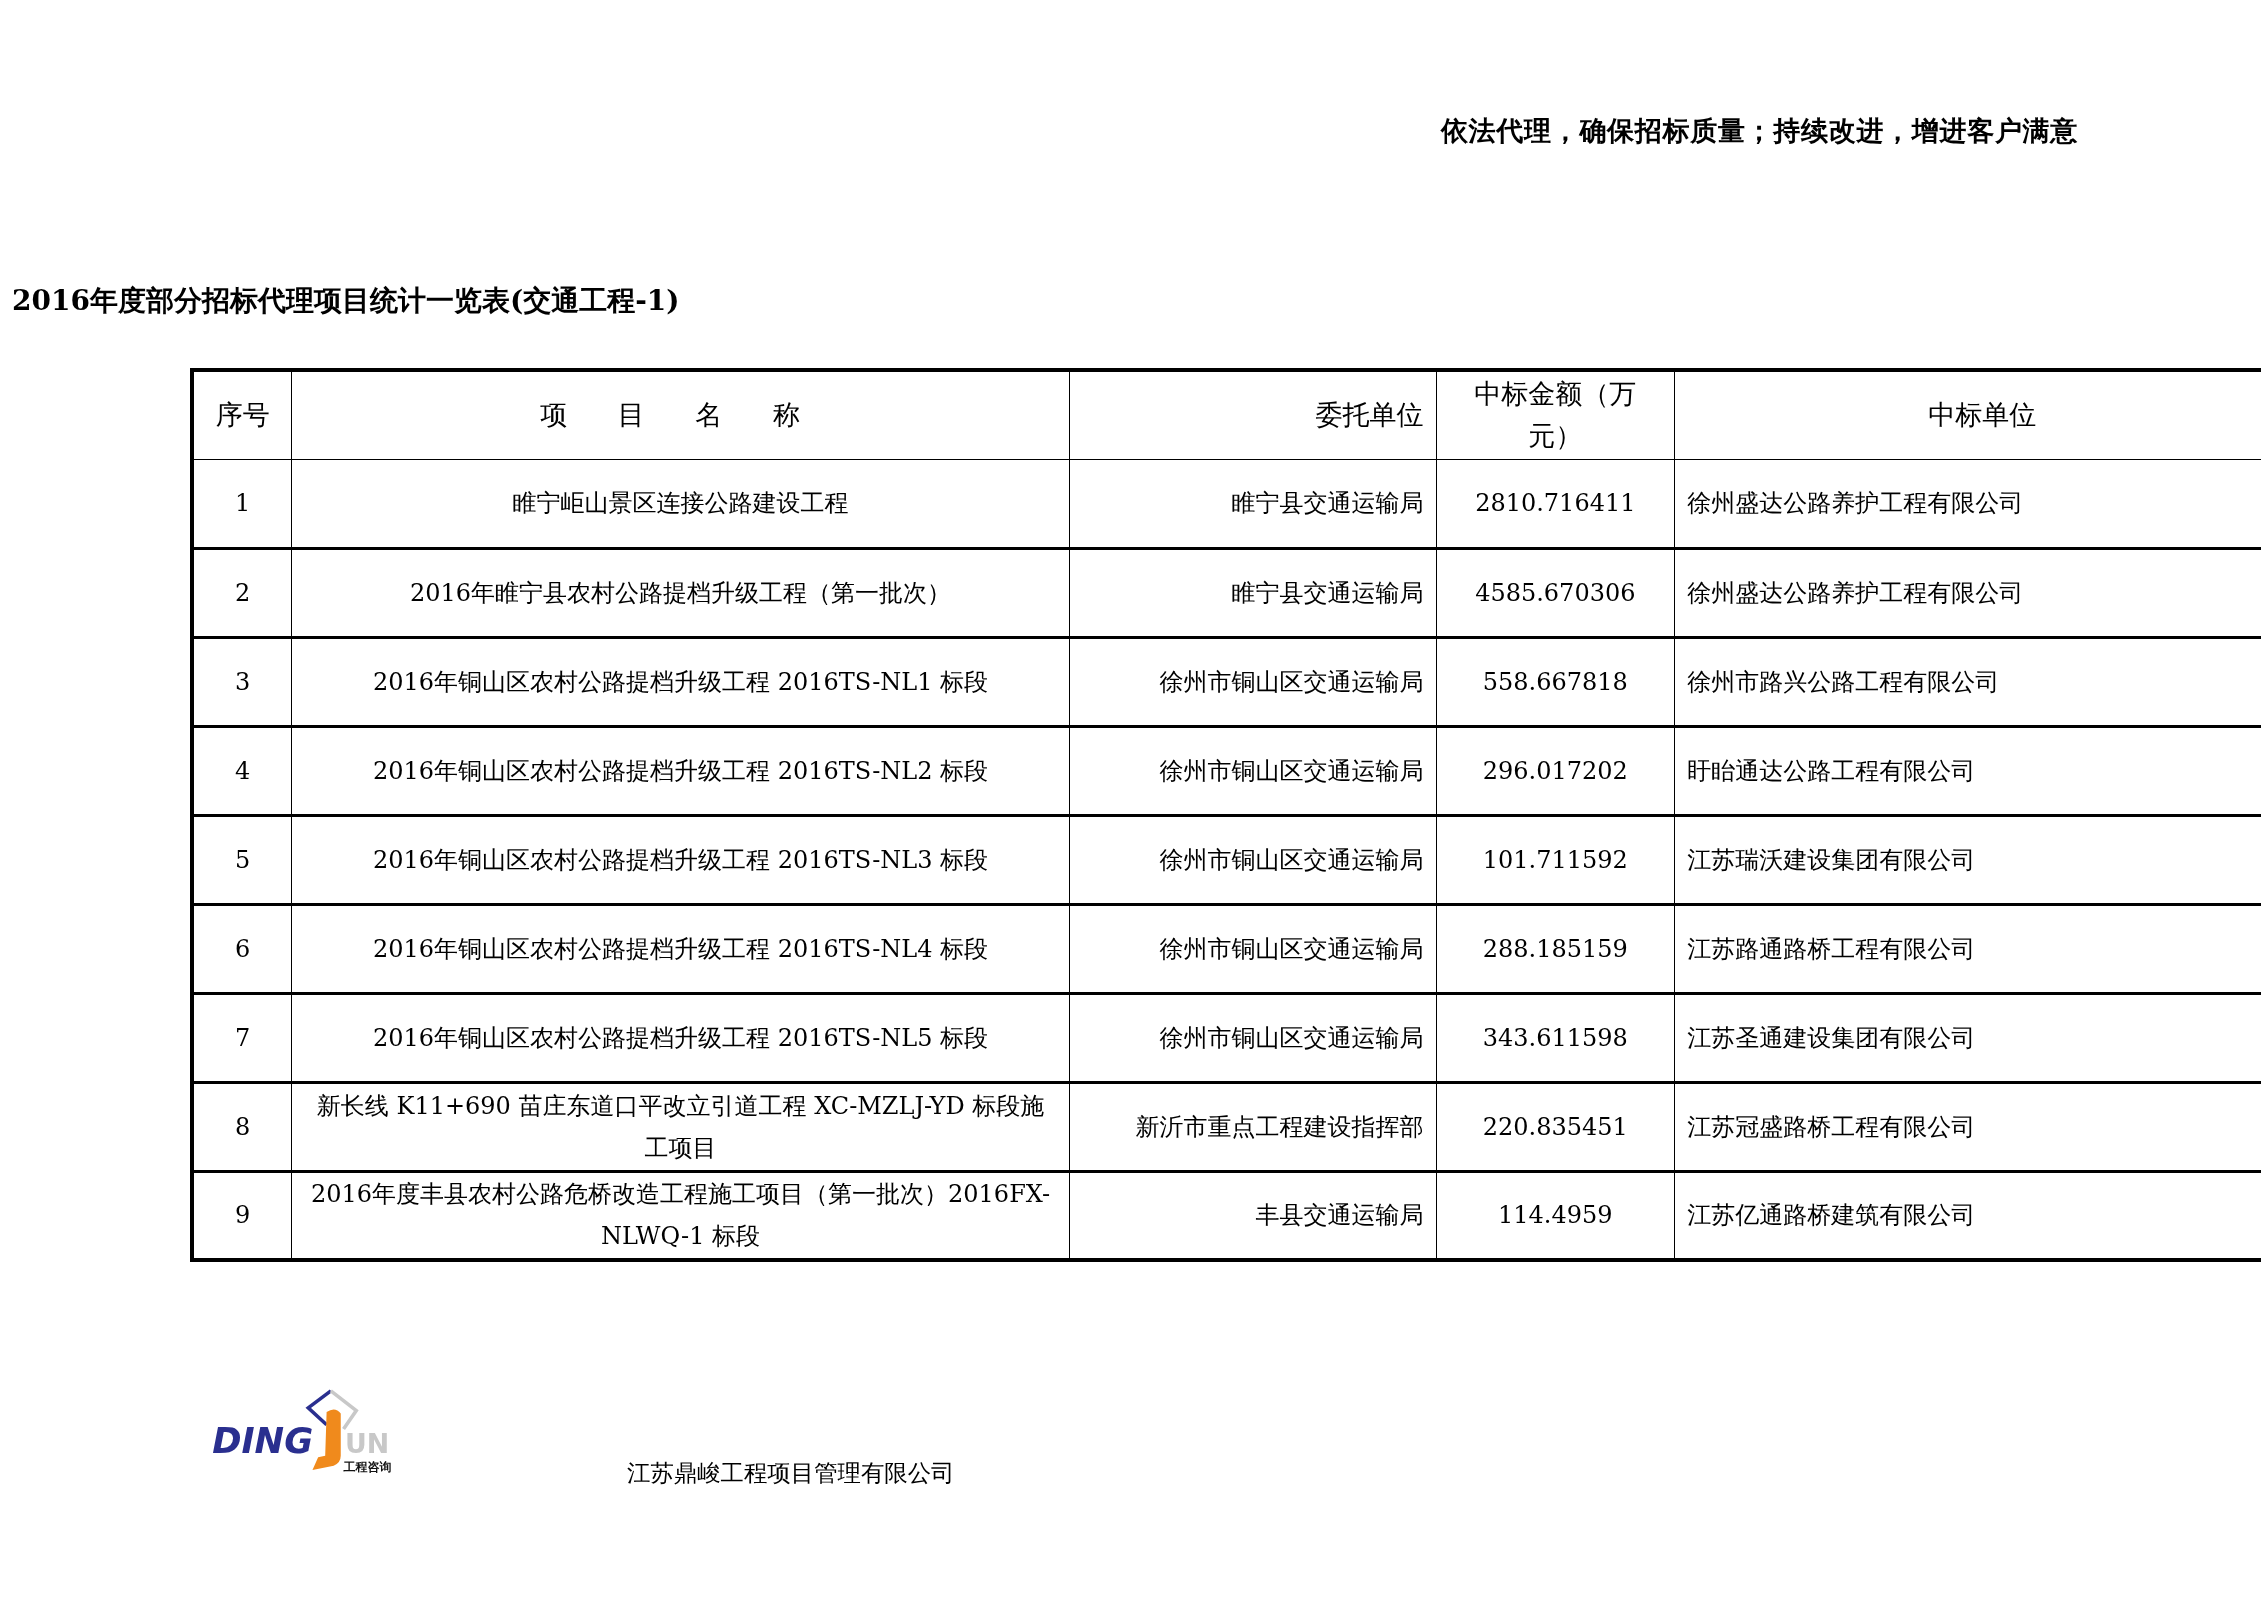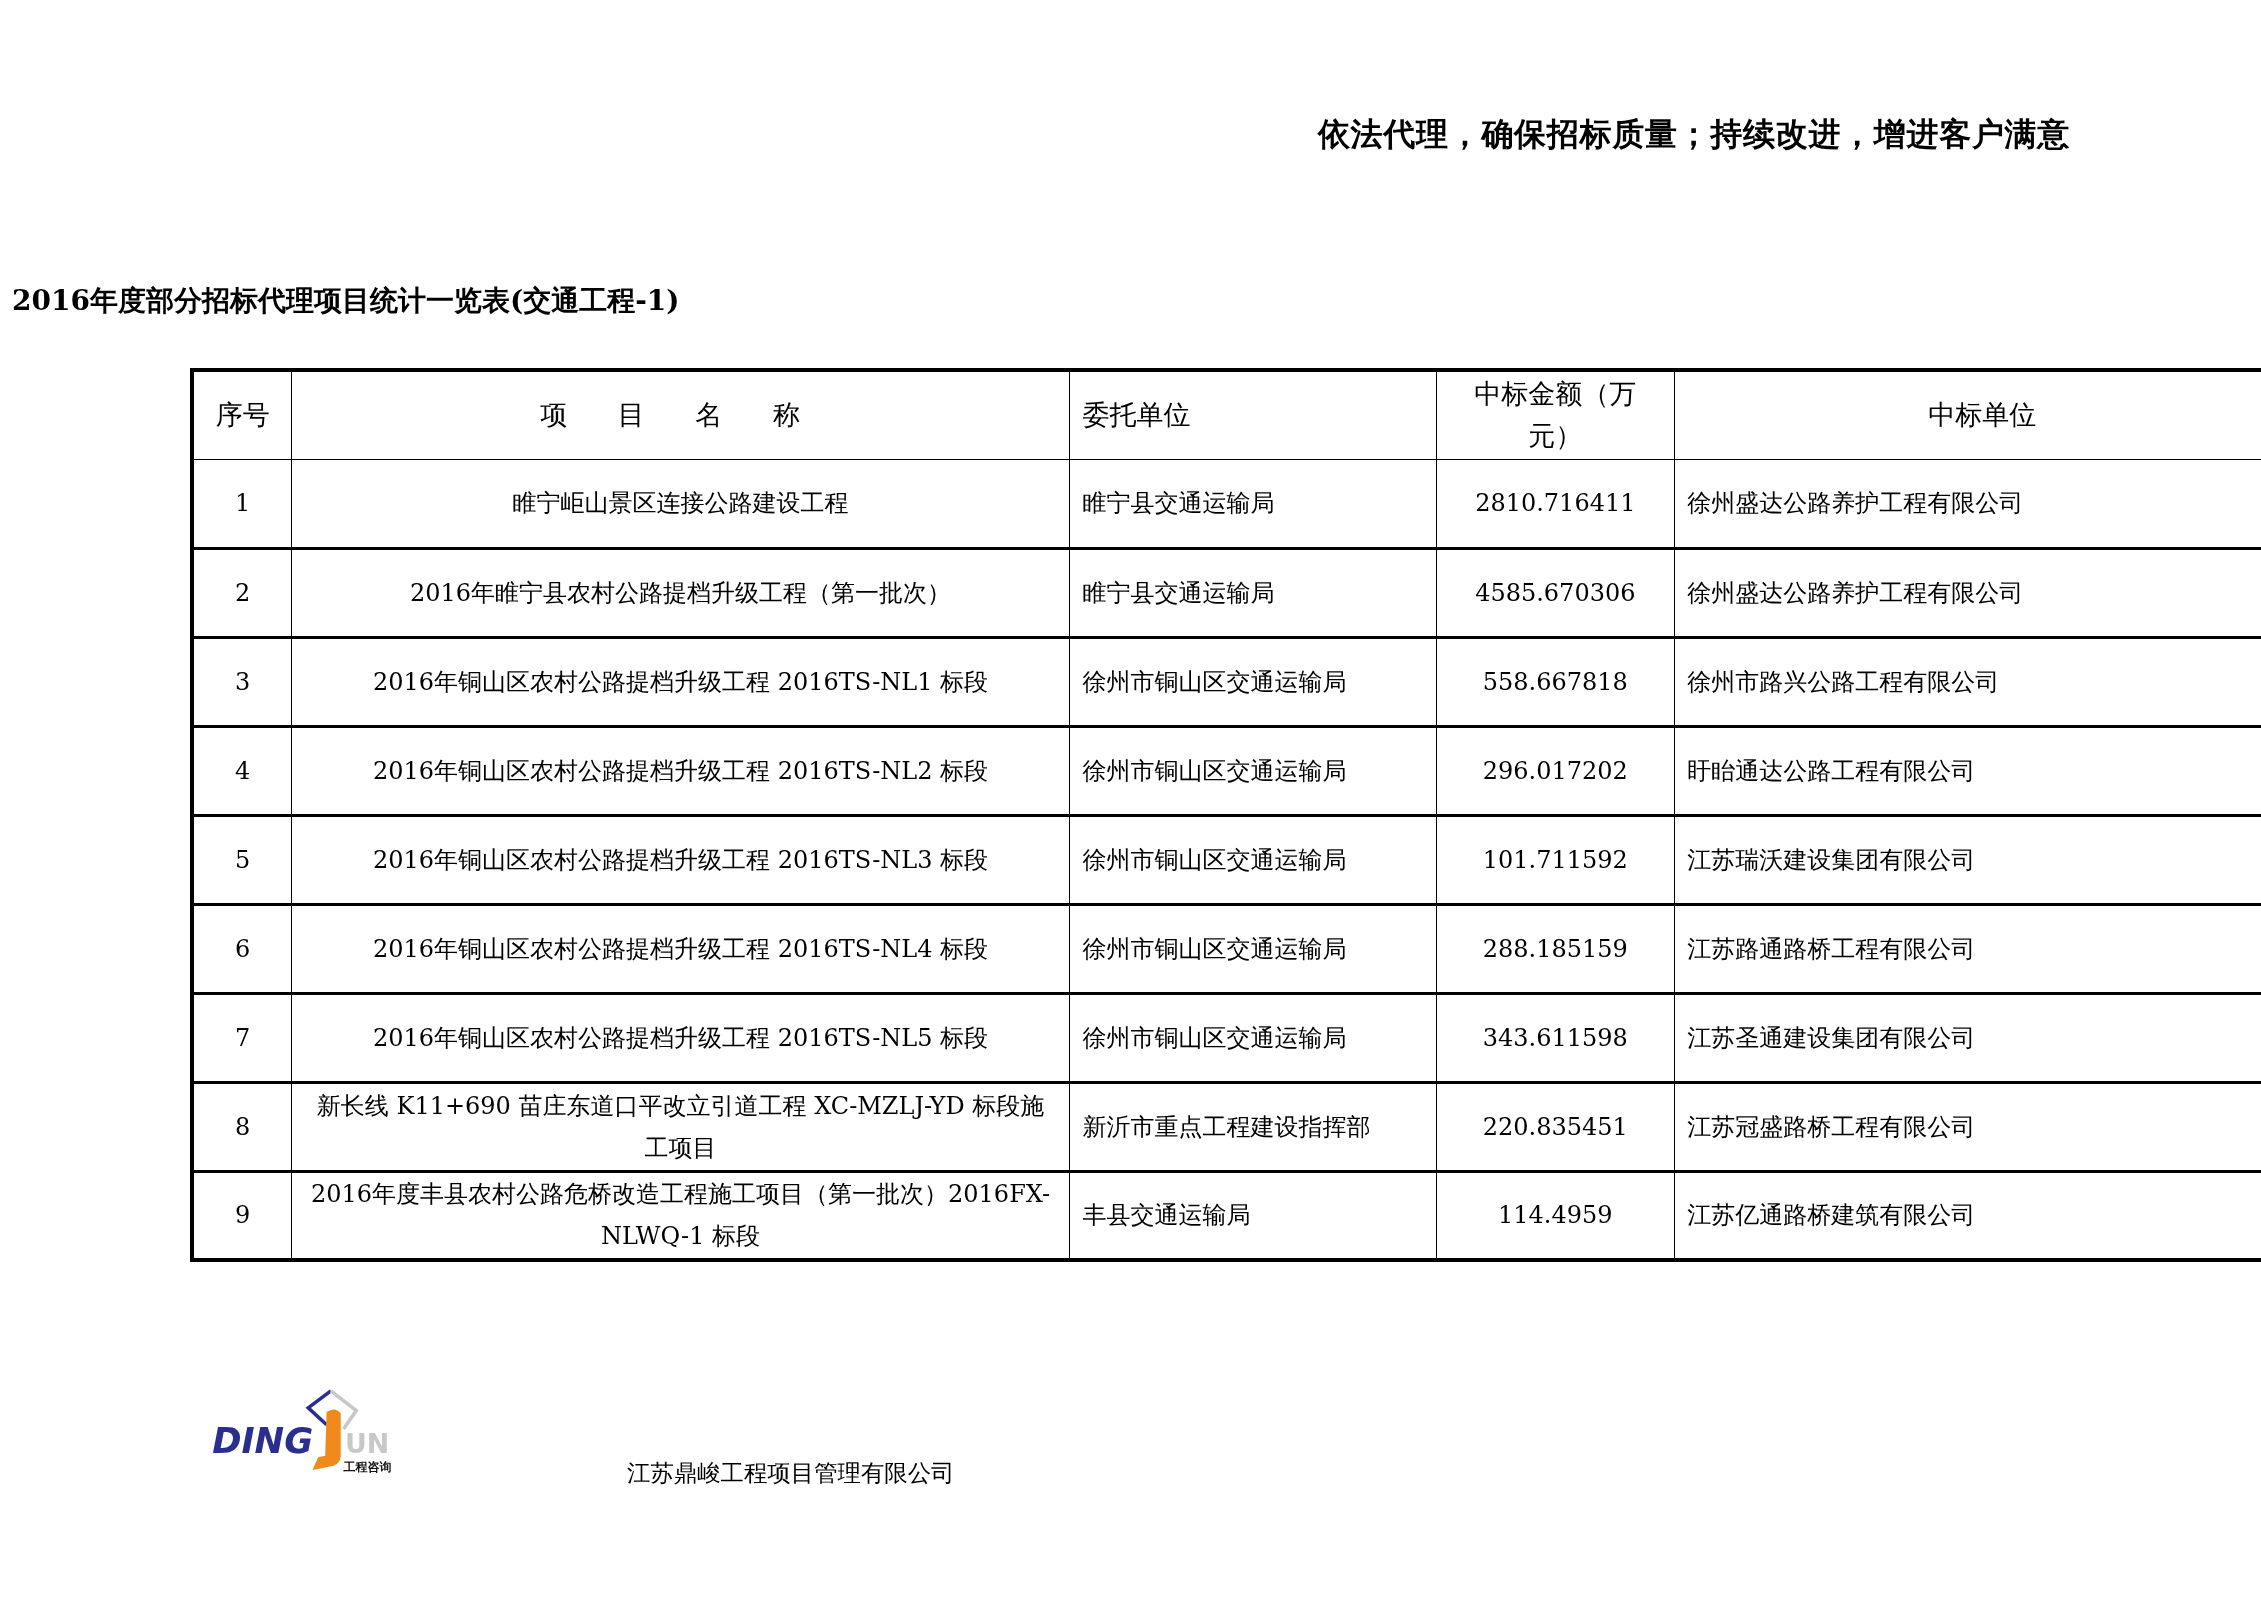--- a/index.html
+++ b/index.html
@@ -1,23 +1,23 @@
 <!DOCTYPE html>
 <html style="font-size:11.3px"><head>
   <meta charset="utf-8">
   <style>
     html, body { margin: 0; padding: 0; background: #ffffff; }
     body {
       width: 2261px; height: 1616px; position: relative; overflow: hidden;
       font-family: "DejaVu Serif", "Liberation Serif", serif; color: #000;
     }
     .slogan {
-      position: absolute; top: 113px; right: 191px;
+      position: absolute; top: 113px; right: 183px;
       font-family: "DejaVu Sans", "Liberation Sans", sans-serif;
-      font-weight: bold; font-size: 32px; letter-spacing: 0.7px;
+      font-weight: bold; font-size: 27px; letter-spacing: 0.7px;
     }
     .title {
       position: absolute; top: 282px; left: 0; width: 100%;
       text-align: left; font-weight: bold; font-size: 28px;
       font-family: "DejaVu Serif", "Liberation Serif", serif;
       padding-left: 12px;
     }
     table.grid {
       position: absolute; left: 190px; top: 368px; width: 2104px;
       border-collapse: collapse; border: 4.2px solid #000;
@@ -26,21 +26,21 @@
     table.grid th, table.grid td {
       border: 1.4px solid #000; font-weight: normal; font-size: 24px;
       line-height: 42px; padding: 0 12.7px;
     }
     table.grid tr { height: 89px; }
     table.grid tr + tr > td, table.grid tr + tr > th { border-top-width: 3.5px; }
     table.grid thead tr { height: 89px; }
     table.grid thead th { font-size: 27px; }
     .c-no { width: 72px; text-align: center; }
     .c-name { width: 751px; text-align: center; }
-    .c-client { width: 341px; text-align: left; }
+    .c-client { width: 341px; text-align: right; }
     .c-amount { width: 211px; text-align: center; font-family: "DejaVu Serif", "Liberation Serif", serif; }
     .c-winner { }
     table.grid thead th.c-name { text-align: center; letter-spacing: 21px; }
     .footer-logo {
       position: absolute; left: 205px; top: 1388px; width: 198px; height: 106px;
     }
     .footer-company {
       position: absolute; left: 627px; top: 1457px; font-size: 23.4px;
       font-family: "DejaVu Serif", "Liberation Serif", serif;
     }

